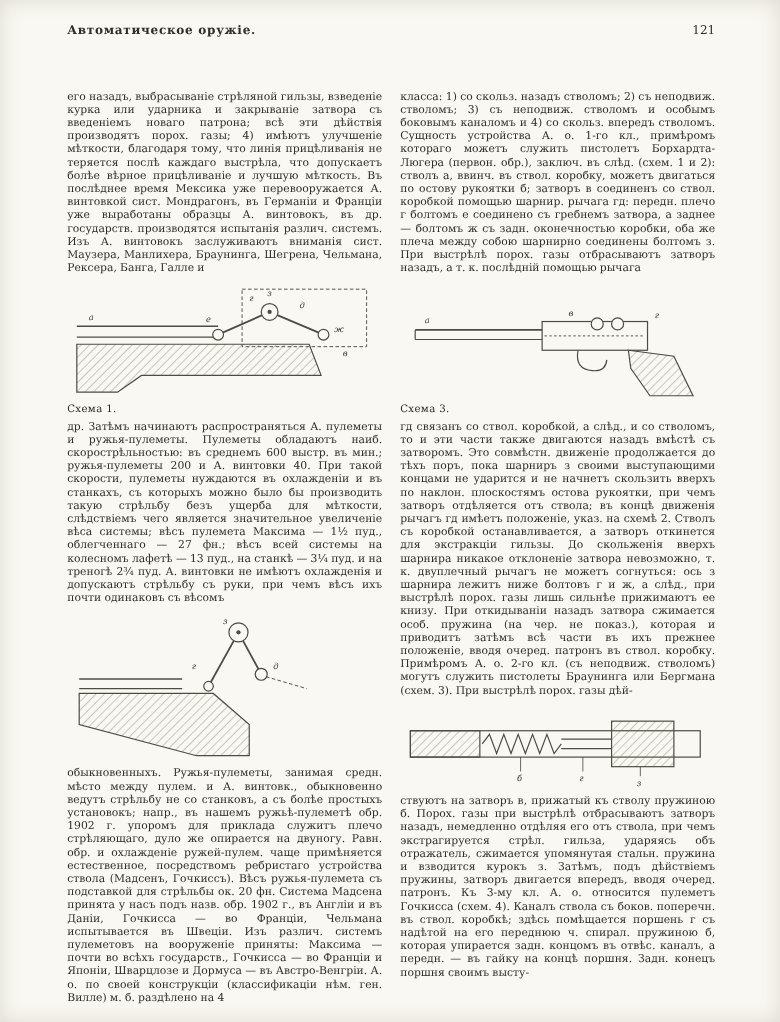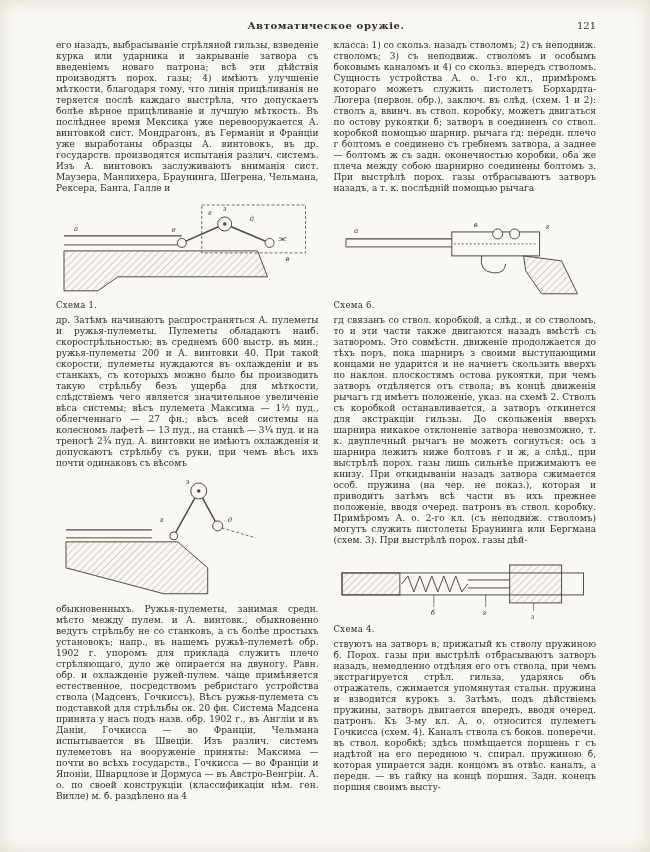--- a/index.html
+++ b/index.html
@@ -4,25 +4,25 @@
 <style>
   * { margin:0; padding:0; box-sizing:border-box; }
   html,body { background:#d8d6d0; }
   body { font-family:"DejaVu Serif", serif; }
   .page {
     width:650px; height:852px; margin:0 auto; position:relative;
     background:#faf8f2; color:#2f2d28; overflow:hidden;
     padding:20px 54px 10px 56px;
     box-shadow:inset 0 0 18px rgba(90,85,70,.18);
   }
-  .header { position:relative; text-align:center; font-size:10px; font-weight:bold;
+  .header { position:relative; font-size:10px; font-weight:bold;
             letter-spacing:.6px; margin-bottom:9px; }
   .page-num { position:absolute; right:0; top:0; font-weight:normal; letter-spacing:0; }
   .columns { display:flex; gap:15px; }
-  .col { width:263px; font-size:9px; line-height:11px; text-align:justify; }
+  .col { width:263px; font-size:9px; line-height:11px; text-align:justify;margin-top:36px; }
   .para { text-align:justify; word-spacing:-0.2px; }
   .figure { margin:5px 0 4px 0; }
   .figure svg { display:block; width:100%; height:auto; }
   .fig-caption { font-size:8.5px; text-align:left; margin-top:1px; letter-spacing:.3px; }
   svg text { font-family:"DejaVu Serif", serif; font-style:italic; fill:#3c3a34; }
   .stroke { stroke:#4e4b43; fill:none; }
 </style>
 </head>
 <body>
 
@@ -113,21 +113,21 @@
           <rect x="118" y="33" width="88" height="24" class="stroke" stroke-width="1"></rect>
           <line x1="120" y1="45" x2="204" y2="45" class="stroke" stroke-width="0.8" stroke-dasharray="2,2"></line>
           <circle cx="164" cy="35" r="5" fill="#faf8f2" stroke="#4e4b43" stroke-width="1"></circle>
           <circle cx="181" cy="35" r="5" fill="#faf8f2" stroke="#4e4b43" stroke-width="1"></circle>
           <path d="M148,57 q-3,16 12,17 q11,1 12,-9" class="stroke" stroke-width="1"></path>
           <polygon points="190,57 228,62 244,95 208,95 192,72" fill="url(#h3)" stroke="#4e4b43" stroke-width="1"></polygon>
           <text x="20" y="34" font-size="7">а</text>
           <text x="140" y="28" font-size="7">в</text>
           <text x="212" y="30" font-size="7">г</text>
         </svg>
-        <figcaption class="fig-caption">Схема 6.</figcaption>
+        <figcaption class="fig-caption">Схема 3.</figcaption>
       </figure>
 
       <p class="para">гд связанъ со ствол. коробкой, а слѣд., и со стволомъ, то и эти части также двигаются назадъ вмѣстѣ съ затворомъ. Это совмѣстн. движеніе продолжается до тѣхъ поръ, пока шарниръ з своими выступающими концами не ударится и не начнетъ скользить вверхъ по наклон. плоскостямъ остова рукоятки, при чемъ затворъ отдѣляется отъ ствола; въ концѣ движенія рычагъ гд имѣетъ положеніе, указ. на схемѣ 2. Стволъ съ коробкой останавливается, а затворъ откинется для экстракціи гильзы. До скольженія вверхъ шарнира никакое отклоненіе затвора невозможно, т. к. двуплечный рычагъ не можетъ согнуться: ось з шарнира лежитъ ниже болтовъ г и ж, а слѣд., при выстрѣлѣ порох. газы лишь сильнѣе прижимаютъ ее книзу. При откидываніи назадъ затвора сжимается особ. пружина (на чер. не показ.), которая и приводитъ затѣмъ всѣ части въ ихъ прежнее положеніе, вводя очеред. патронъ въ ствол. коробку. Примѣромъ А. о. 2-го кл. (съ неподвиж. стволомъ) могутъ служить пистолеты Браунинга или Бергмана (схем. 3). При выстрѣлѣ порох. газы дѣй-</p>
 
       <figure class="figure">
         <svg viewBox="0 0 263 72">
           <defs>
             <pattern id="h4" width="5" height="5" patternUnits="userSpaceOnUse" patternTransform="rotate(45)">
               <line x1="0" y1="0" x2="0" y2="5" stroke="#6d6a60" stroke-width="0.6"></line>
             </pattern>
@@ -138,20 +138,19 @@
           <polyline points="68,33 74,25 80,41 86,25 92,41 98,25 104,41 110,25 116,41 122,25 128,41 134,33" class="stroke" stroke-width="1"></polyline>
           <line x1="134" y1="29" x2="176" y2="29" class="stroke" stroke-width="1"></line>
           <line x1="134" y1="37" x2="176" y2="37" class="stroke" stroke-width="1"></line>
           <line x1="100" y1="44" x2="100" y2="56" class="stroke" stroke-width="0.7"></line>
           <line x1="152" y1="44" x2="152" y2="56" class="stroke" stroke-width="0.7"></line>
           <line x1="200" y1="52" x2="200" y2="60" class="stroke" stroke-width="0.7"></line>
           <text x="97" y="64" font-size="7">б</text>
           <text x="149" y="64" font-size="7">г</text>
           <text x="197" y="68" font-size="7">з</text>
         </svg>
-        <figcaption class="fig-caption">Схема 4.</figcaption>
       </figure>
 
       <p class="para">ствуютъ на затворъ в, прижатый къ стволу пружиною б. Порох. газы при выстрѣлѣ отбрасываютъ затворъ назадъ, немедленно отдѣляя его отъ ствола, при чемъ экстрагируется стрѣл. гильза, ударяясь объ отражатель, сжимается упомянутая стальн. пружина и взводится курокъ з. Затѣмъ, подъ дѣйствіемъ пружины, затворъ двигается впередъ, вводя очеред. патронъ. Къ 3-му кл. А. о. относится пулеметъ Гочкисса (схем. 4). Каналъ ствола съ боков. поперечн. въ ствол. коробкѣ; здѣсь помѣщается поршень г съ надѣтой на его переднюю ч. спирал. пружиною б, которая упирается задн. концомъ въ отвѣс. каналъ, а передн. — въ гайку на концѣ поршня. Задн. конецъ поршня своимъ высту-</p>
 
     </div>
   </div>
 </div>
 
 </body></html>

